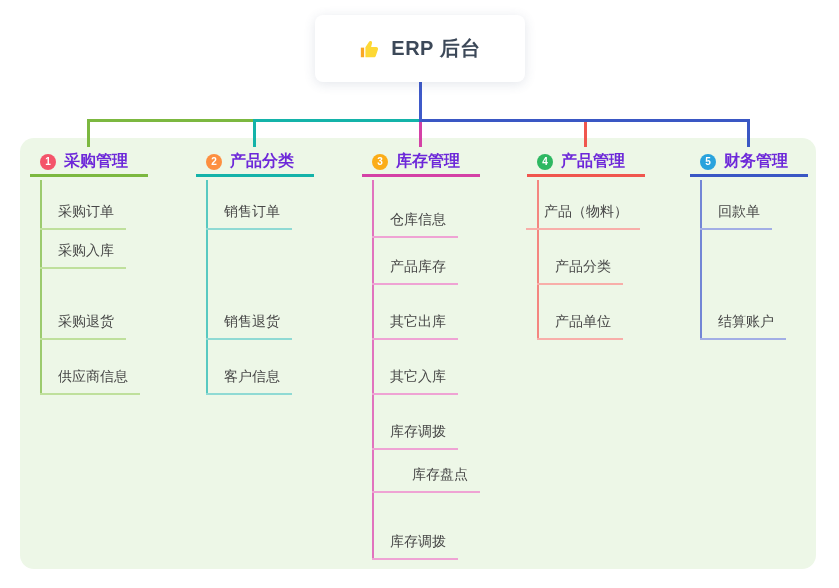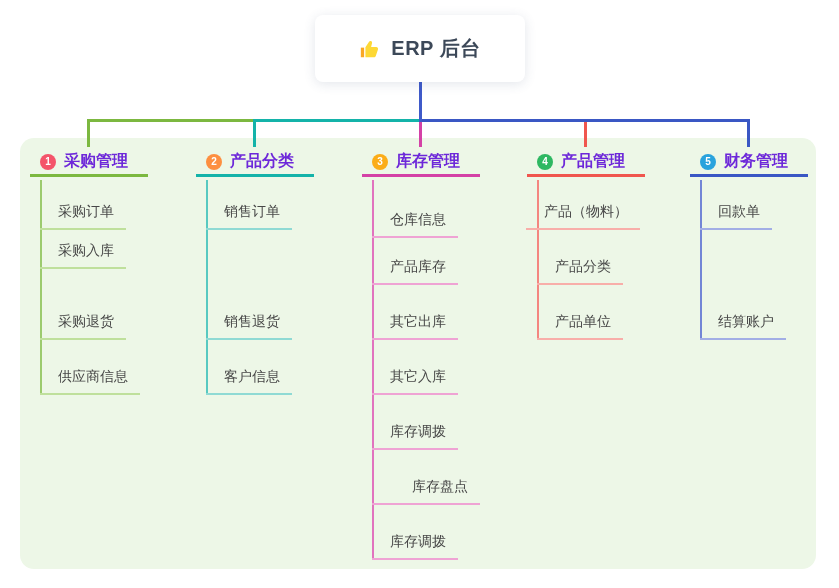--- a/index.html
+++ b/index.html
@@ -87,21 +87,21 @@
     <div class="branch-header" style="left: 362px; border-bottom-color: rgb(212, 65, 166);">
       <span class="badge" style="background: rgb(251, 173, 24);">3</span>
       <span class="branch-label">库存管理</span>
     </div>
     <div class="line" style="left: 372px; top: 180px; width: 2px; height: 380px; background: rgb(225, 115, 190);"></div>
     <div class="child-node" style="left: 372px; top: 210px; border-bottom-color: rgb(239, 163, 212);">仓库信息</div>
     <div class="child-node" style="left: 372px; top: 257px; border-bottom-color: rgb(239, 163, 212);">产品库存</div>
     <div class="child-node" style="left: 372px; top: 312px; border-bottom-color: rgb(239, 163, 212);">其它出库</div>
     <div class="child-node" style="left: 372px; top: 422px; border-bottom-color: rgb(239, 163, 212);">库存调拨</div>
     <div class="child-node" style="left: 372px; top: 367px; border-bottom-color: rgb(239, 163, 212);">其它入库</div>
-    <div class="child-node" style="left: 372px; top: 477px; border-bottom-color: rgb(239, 163, 212); padding-left: 40px;">库存盘点</div>
+    <div class="child-node" style="left: 372px; top: 465px; border-bottom-color: rgb(239, 163, 212); padding-left: 40px;">库存盘点</div>
     <div class="child-node" style="left: 372px; top: 532px; border-bottom-color: rgb(239, 163, 212);">库存调拨</div>
     <div class="branch-header" style="left: 527px; border-bottom-color: rgb(240, 86, 78);">
       <span class="badge" style="background: rgb(46, 184, 98);">4</span>
       <span class="branch-label">产品管理</span>
     </div>
     <div class="line" style="left: 537px; top: 180px; width: 2px; height: 160px; background: rgb(244, 134, 128);"></div>
     <div class="child-node" style="left: 526px; top: 202px; border-bottom-color: rgb(248, 174, 169);">产品（物料）</div>
     <div class="child-node" style="left: 537px; top: 257px; border-bottom-color: rgb(248, 174, 169);">产品分类</div>
     <div class="child-node" style="left: 537px; top: 312px; border-bottom-color: rgb(248, 174, 169);">产品单位</div>
     <div class="branch-header" style="left: 690px; border-bottom-color: rgb(58, 87, 196);">

